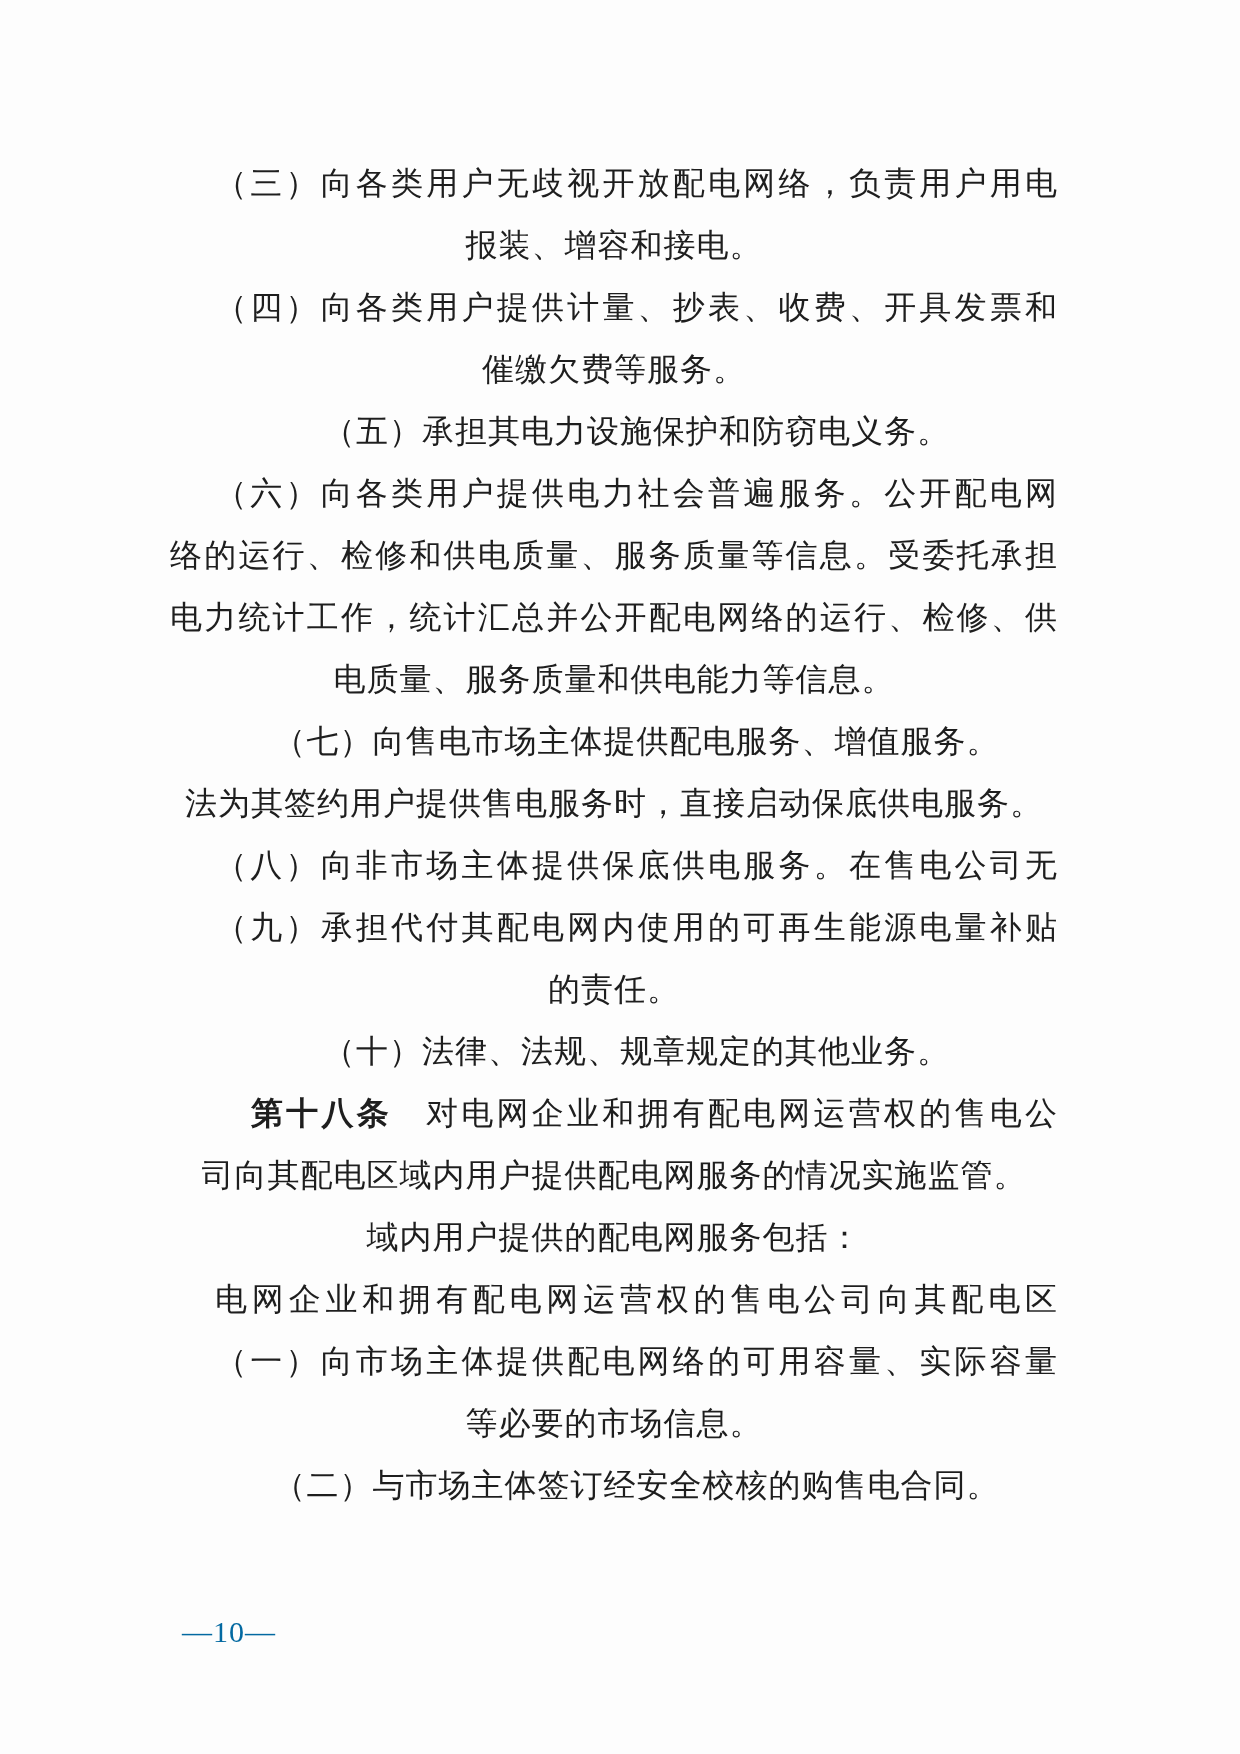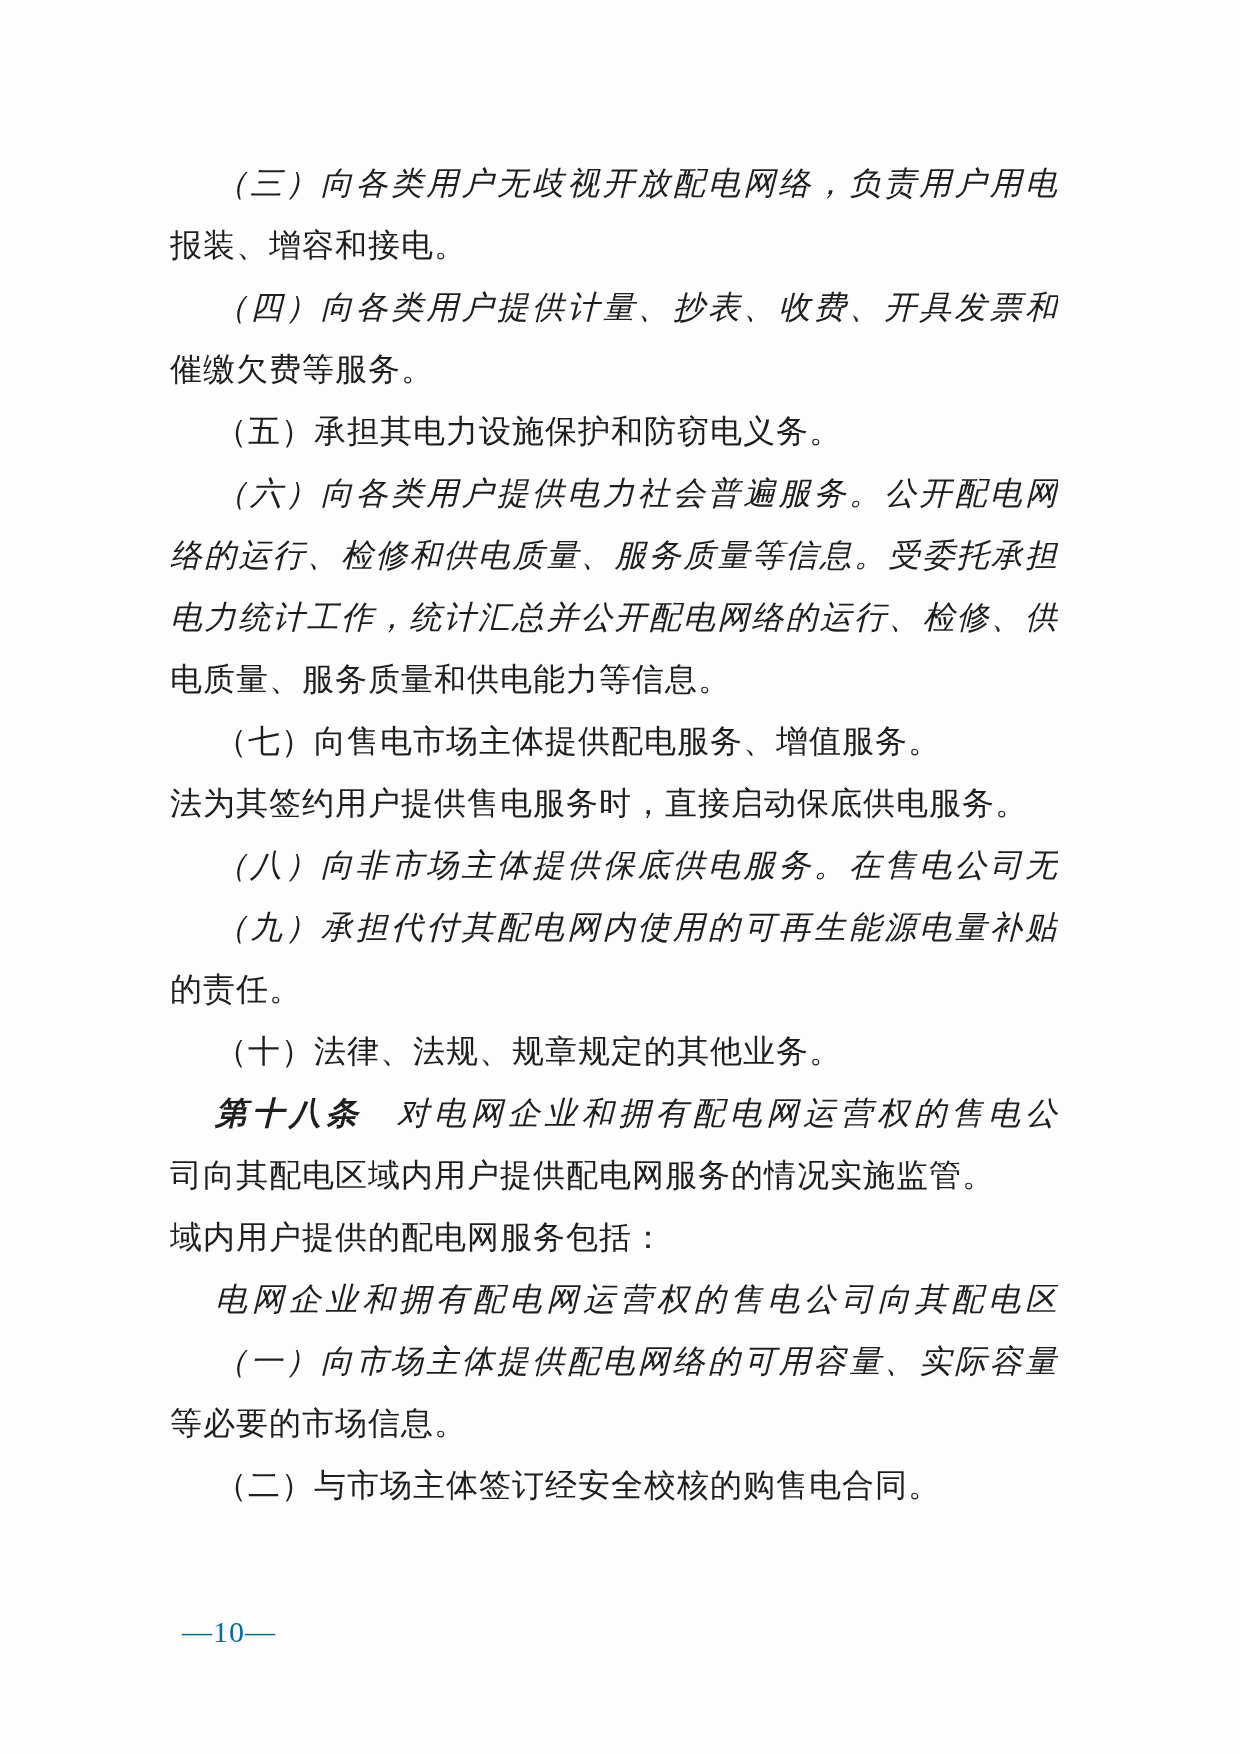--- a/index.html
+++ b/index.html
@@ -23,34 +23,35 @@
     top: 152px;
     width: 888px;
     font-size: 32px;
     line-height: 62px;
   }
   .line {
     height: 62px;
     overflow: hidden;
     letter-spacing: 1px;
     white-space: normal;
+    text-align: center;
   }
   .justify {
     text-align: justify;
     text-align-last: justify;
     -moz-text-align-last: justify;
     text-justify: inter-character;
-    font-style: italic;
   }
   .indent {
     text-indent: 45px;
   }
   .bold-lead {
     font-weight: bold;
     margin-right: 34px;
+    margin-left: 36px;
   }
   .page-number {
     position: absolute;
     left: 182px;
     top: 1612px;
     font-size: 30px;
     line-height: 40px;
     letter-spacing: 1px;
     color: #0369a1;
   }

